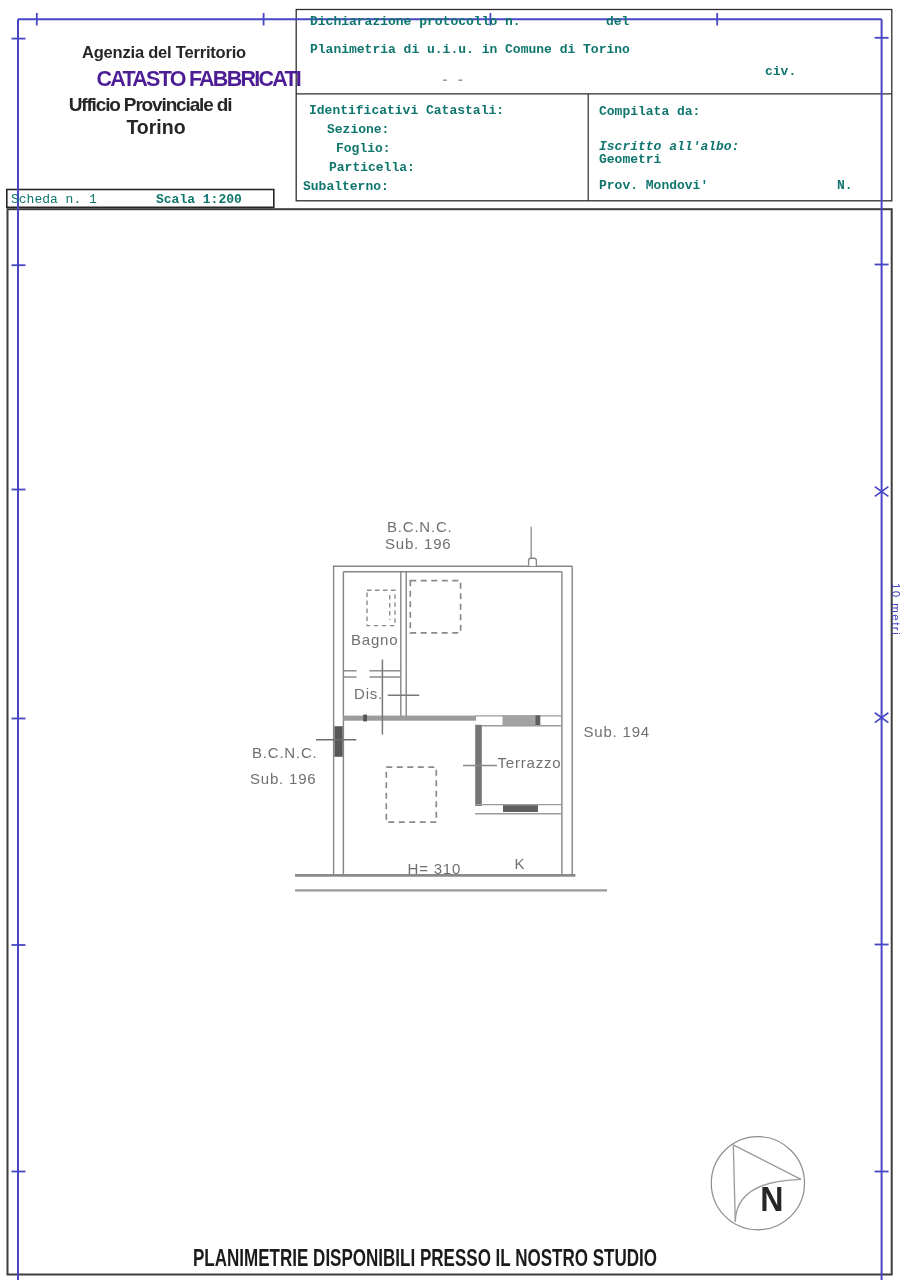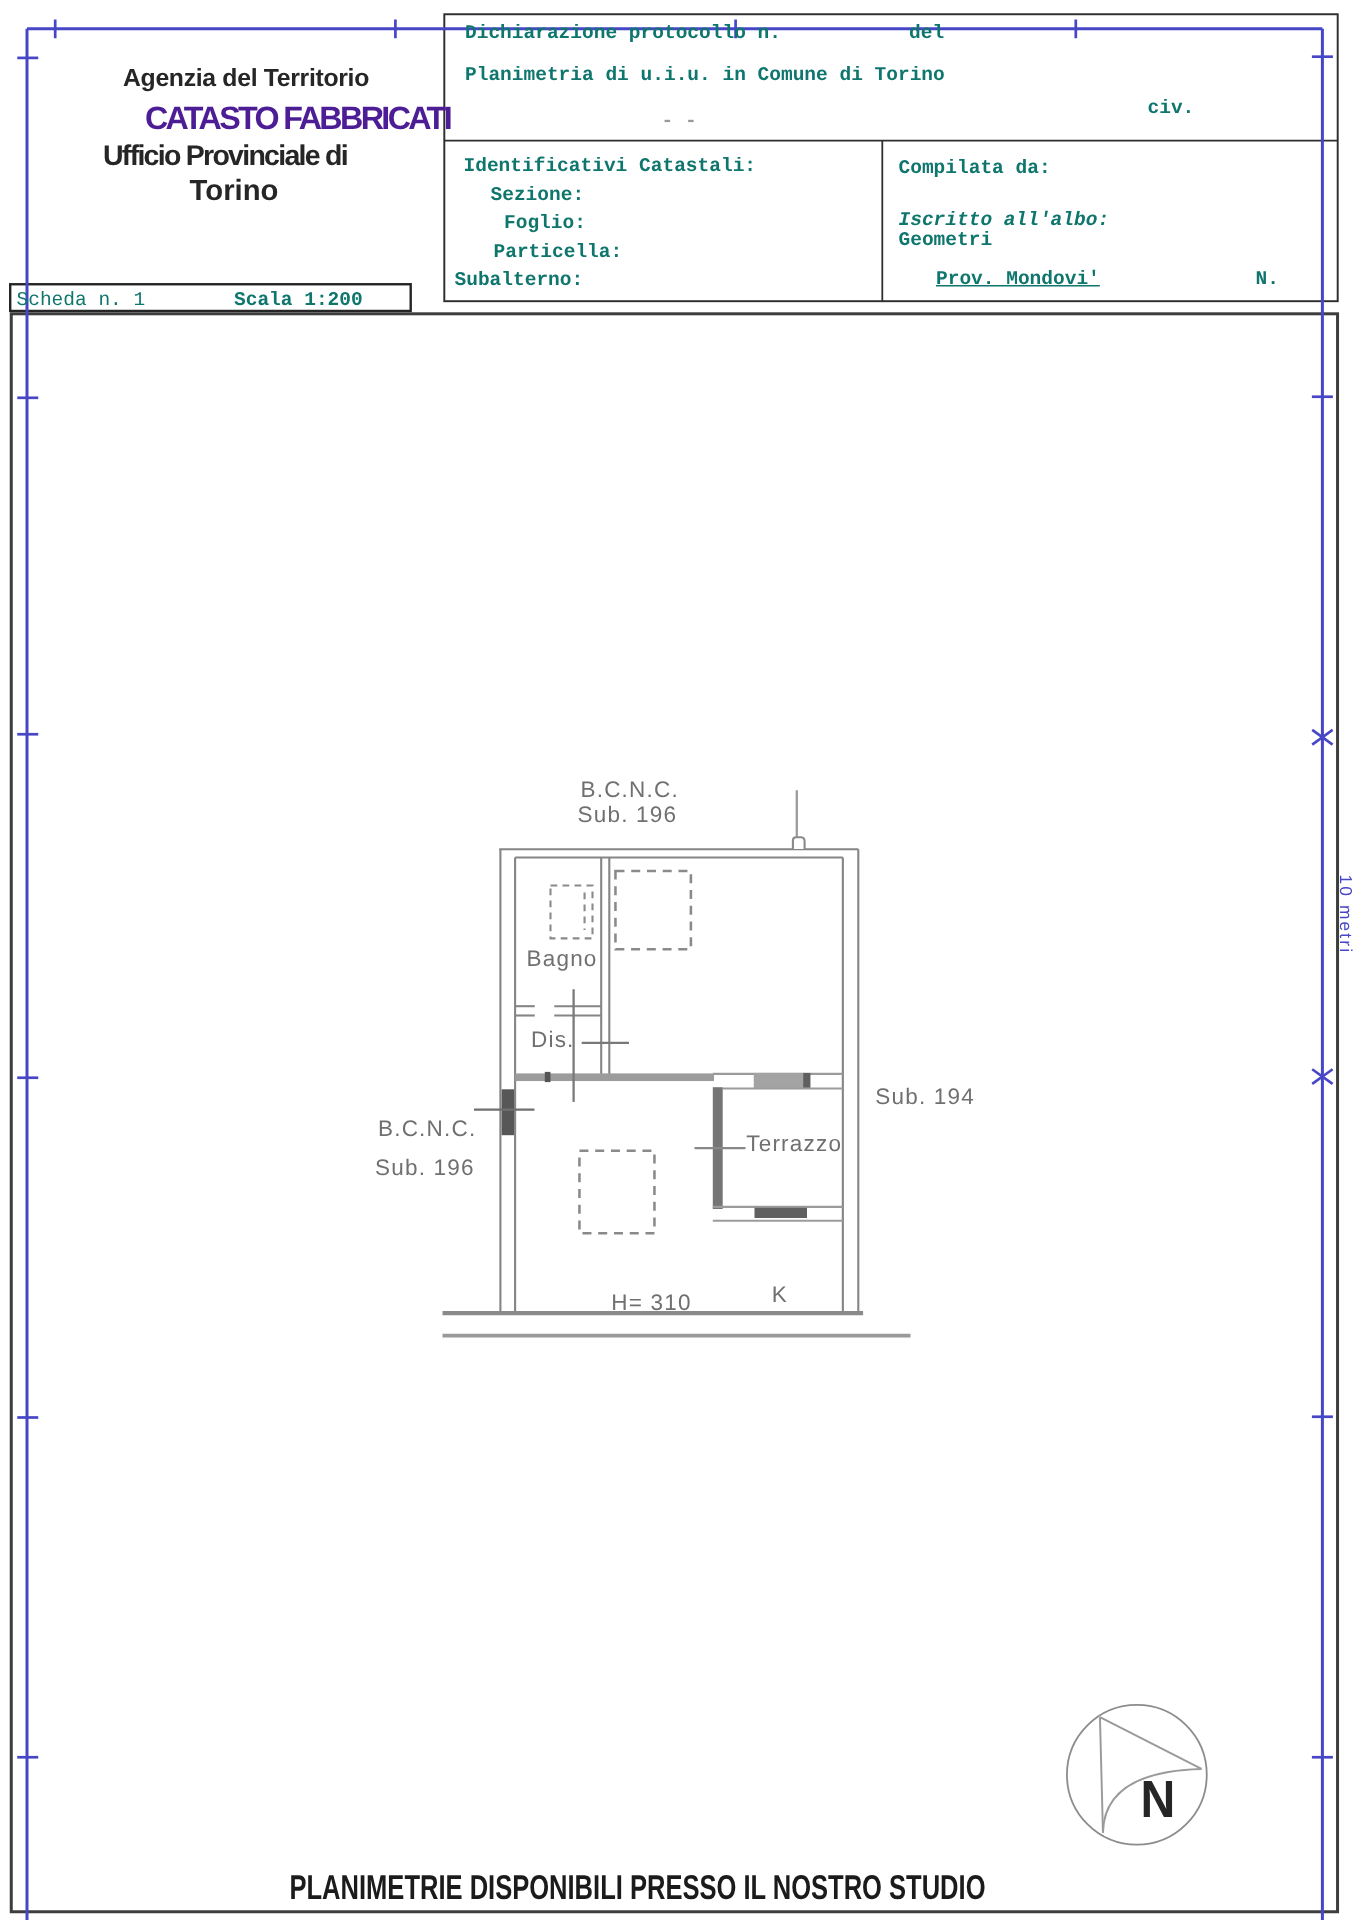--- a/index.html
+++ b/index.html
@@ -169,21 +169,21 @@
 <div class="mono abs" style="left:303px;top:160px;margin-left:26px;">Particella:</div>
 
 <div class="mono abs" style="left:303px;top:179px;">Subalterno:</div>
 
 <div class="mono abs" style="left:599px;top:104px;">Compilata da:</div>
 
 <div class="mono abs" style="left:599px;top:139px;font-style:italic;">Iscritto all'albo:</div>
 
 <div class="mono abs" style="left:599px;top:152px;">Geometri</div>
 
-<div class="mono abs" style="left:624px;top:178px;text-decoration:underline;">Prov. Mondovi'</div>
+<div class="mono abs" style="left:599px;top:178px;">Prov. Mondovi'</div>
 
 <div class="mono abs" style="left:837px;top:178px;">N.</div>
 
 <div class="mono abs" style="left:11px;top:192px;font-weight:normal;">Scheda n. 1</div>
 
 <div class="mono abs" style="left:156px;top:192px;font-weight:bold;">Scala 1:200</div>
 
 <div class="abs" style="left:903px;top:583px;color:#4646c6;font-size:11.5px;white-space:pre;letter-spacing:1.45px;transform:rotate(90deg);transform-origin:0 0;line-height:1.3;">10 metri</div>
 
 <div class="plantxt abs" style="left:387px;top:518.8px;">B.C.N.C.</div>

